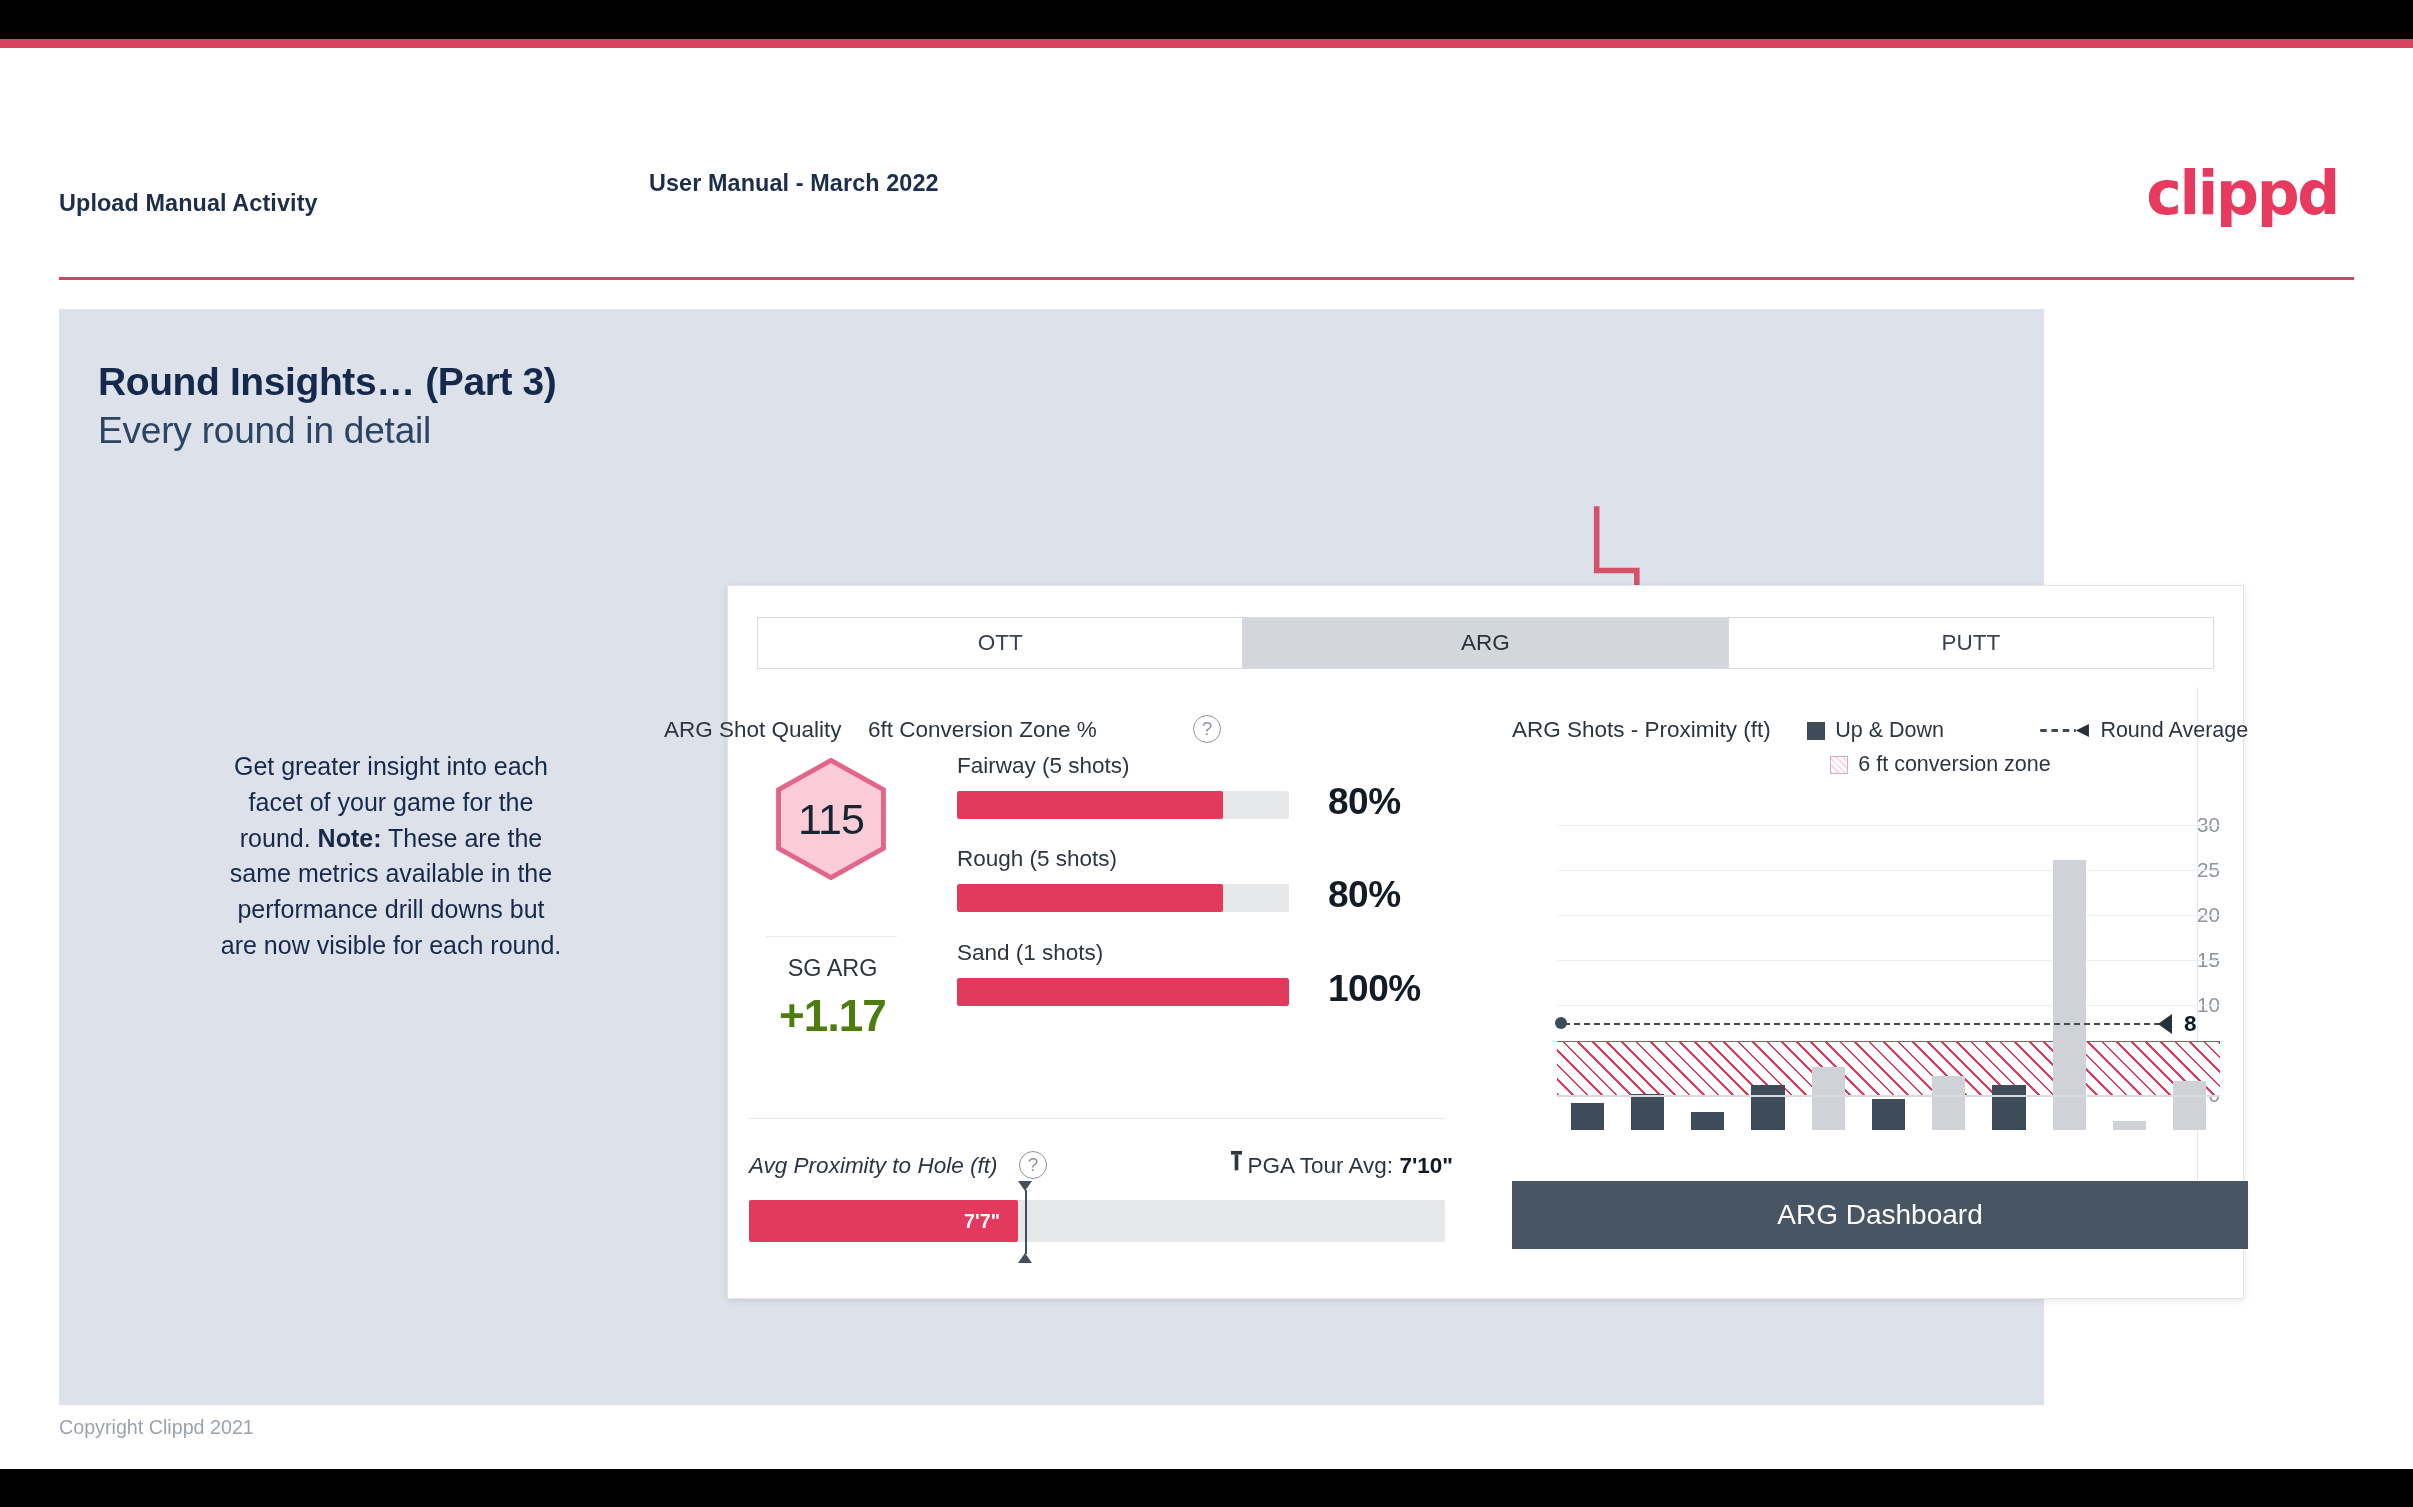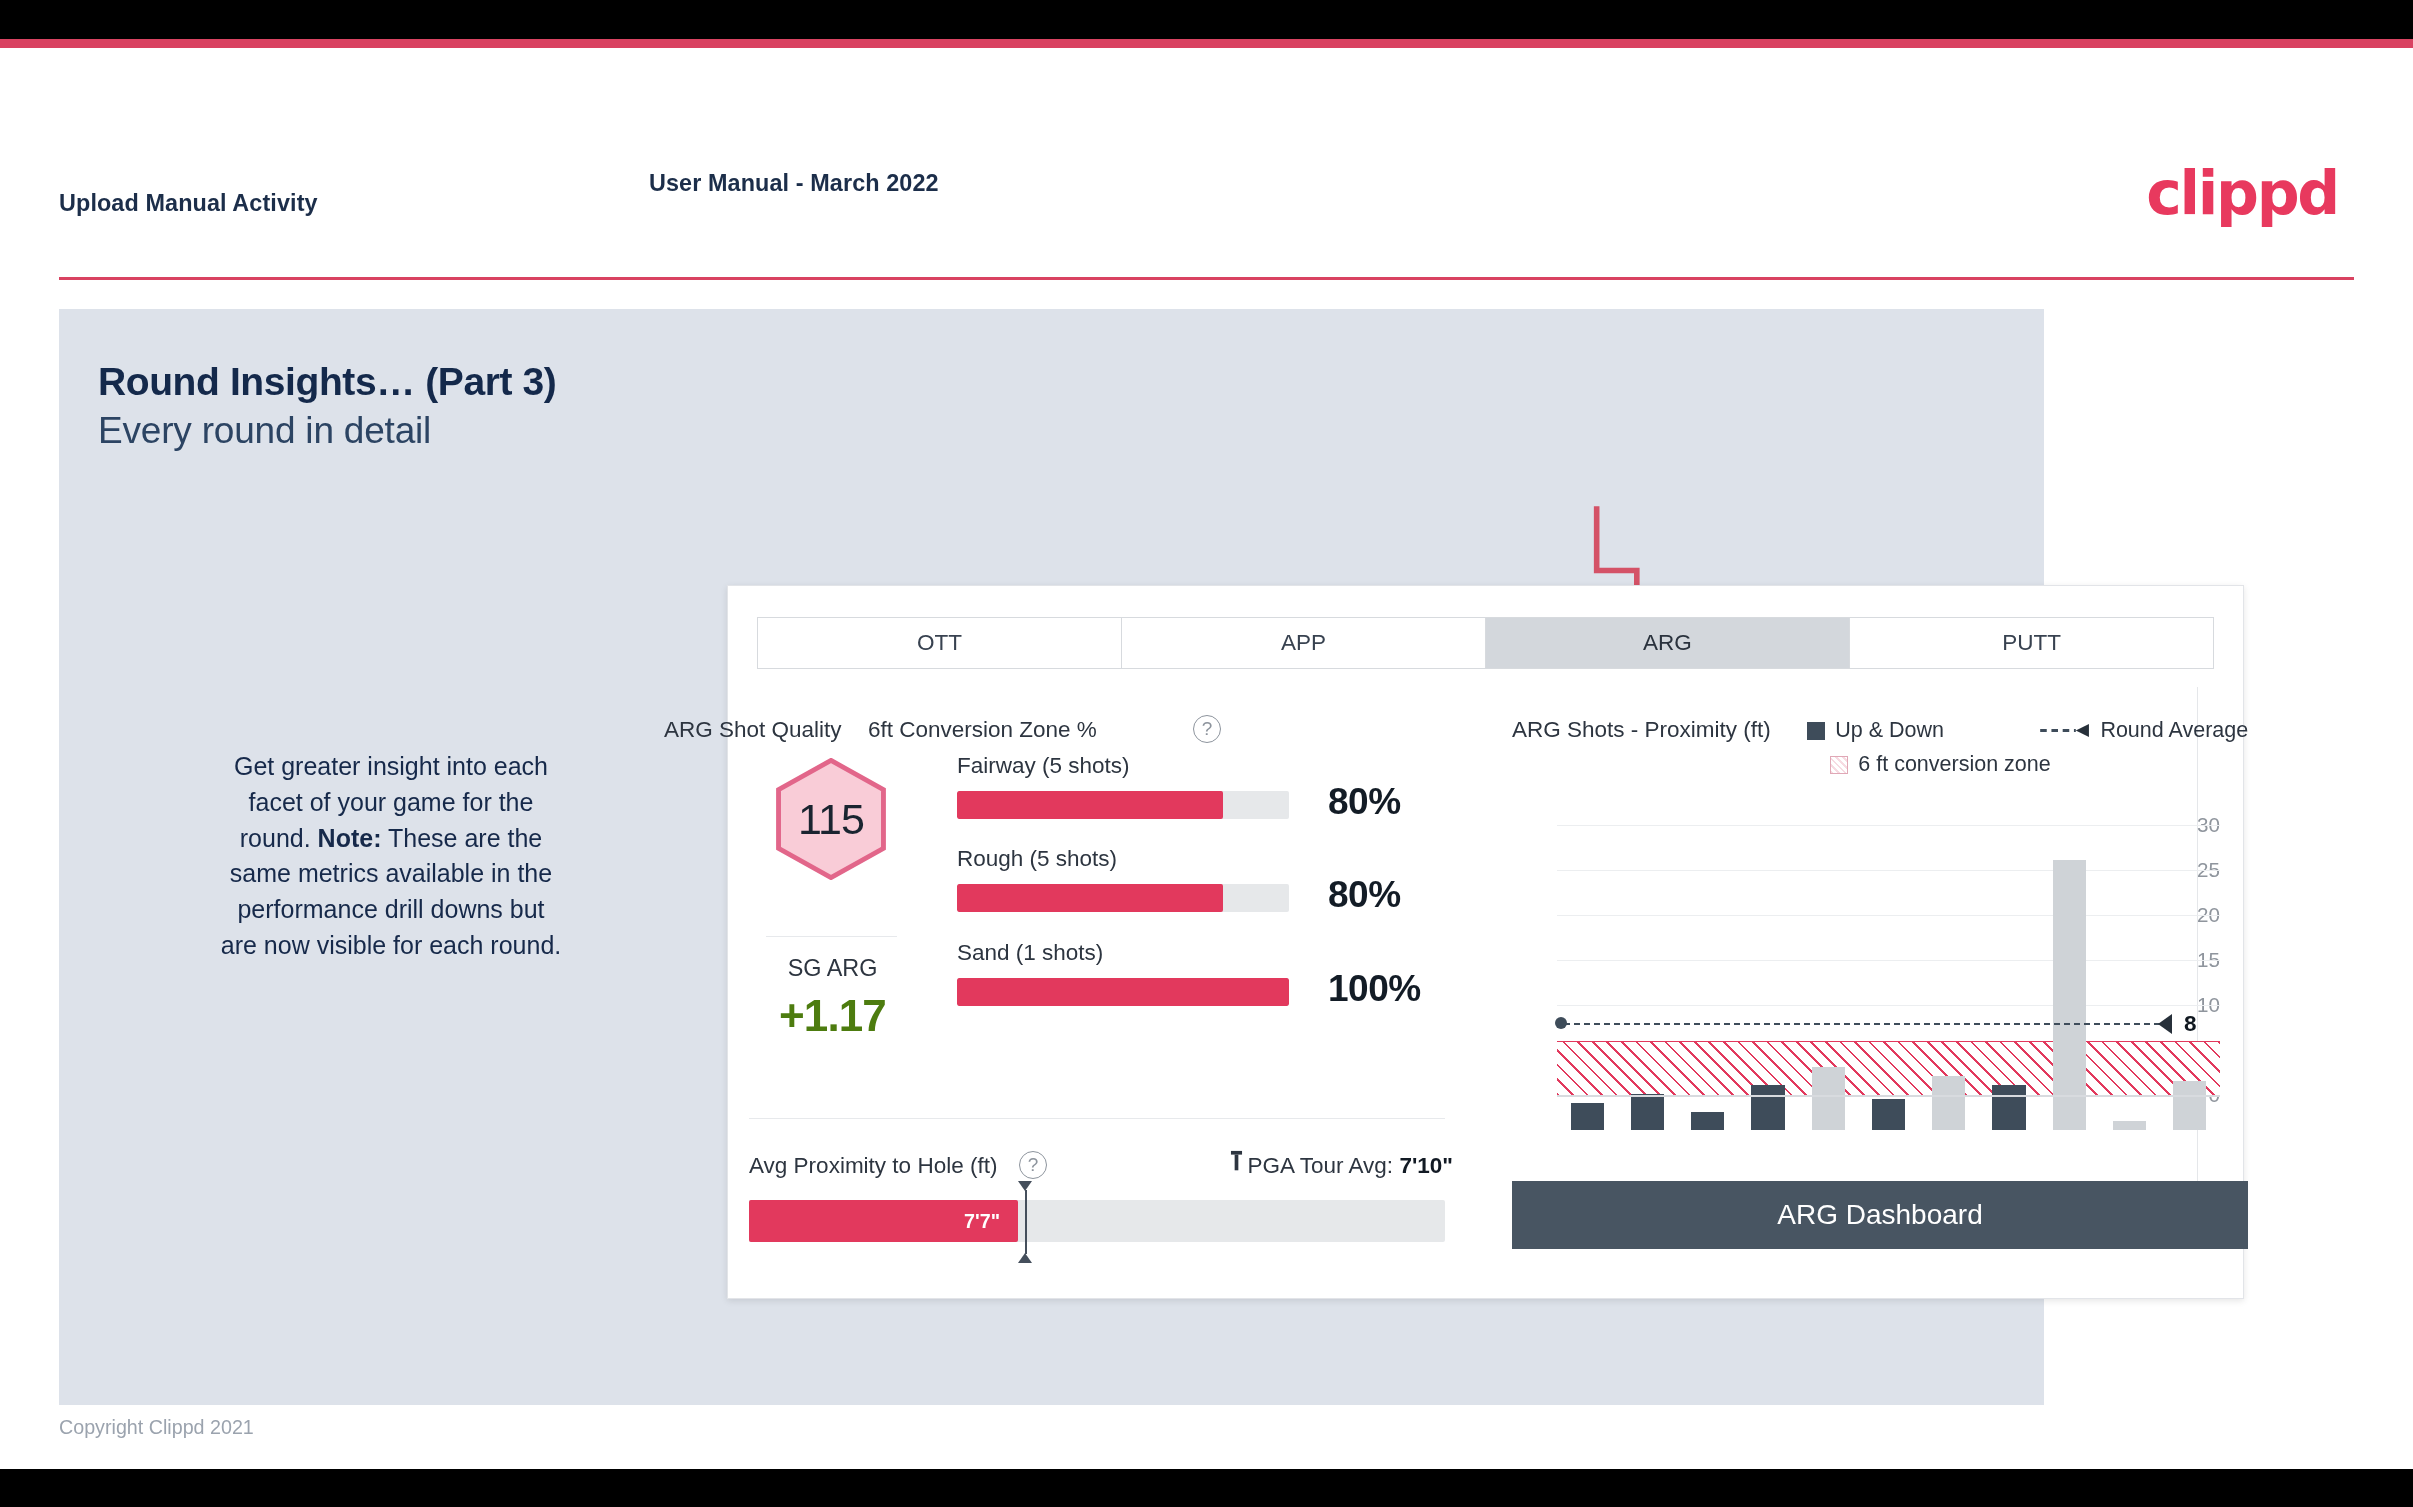--- a/index.html
+++ b/index.html
@@ -53,21 +53,21 @@
   .sgval{position:absolute;left:734px;top:952px;width:197px;text-align:center;font-size:44px;font-weight:bold;color:#4d7c0f;letter-spacing:-0.9px;}
 
   .czrow{position:absolute;left:957px;}
   .czname{font-size:22.5px;color:#2d3540;margin-bottom:12px;}
   .czbar{width:332px;height:28px;background:#e6e8ea;border-radius:1.9px;overflow:hidden;}
   .czfill{height:100%;background:#e2395d;border-radius:1.9px;}
   .czpct{position:absolute;left:1328px;font-size:37px;font-weight:bold;color:#131c26;letter-spacing:-0.5px;}
 
   .hdiv{position:absolute;left:749px;top:1079px;width:696px;height:0.9px;background:#e7e9ec;}
 
-  .proxlbl{position:absolute;left:749px;top:1114px;font-size:22.5px;color:#2d3540;}
+  .proxlbl{position:absolute;left:749px;top:1114px;font-size:22.5px;color:#2d3540;font-style:italic;}
   .help-prox{position:absolute;left:1019px;top:1112px;}
   .pgalbl{position:absolute;left:1227px;top:1114px;font-size:22.5px;color:#2d3540;}
   .pgalbl b{font-weight:bold;color:#121a24;}
   .teeicon{position:absolute;left:1230px;top:1111px;width:13px;height:24px;}
 
   .proxtrack{position:absolute;left:749px;top:1161px;width:696px;height:42px;background:#e6e8ea;border-radius:1.9px;}
   .proxfill{position:absolute;left:749px;top:1161px;width:269px;height:42px;background:#e2395d;border-radius:1.9px;}
   .proxval{position:absolute;left:749px;top:1161px;width:251px;height:42px;display:flex;align-items:center;justify-content:flex-end;font-size:19.7px;font-weight:bold;color:#fff;}
   .proxmark{position:absolute;left:1025px;top:1151px;width:1.9px;height:64px;background:#454f5c;}
   .tri-up{position:absolute;left:1018px;top:1214px;width:0;height:0;border-left:7.5px solid transparent;border-right:7.5px solid transparent;border-bottom:10.3px solid #454f5c;}
@@ -122,21 +122,20 @@
 
   <div class="blurb">
     <span>Get greater insight into each facet of your game for the round. </span><b>Note:</b><span> These are the same metrics available in the performance drill downs but are now visible for each round.</span>
   </div>
 
   <div class="copyright">Copyright Clippd 2021</div>
 
   <div class="card">
     <div class="tabs">
       <div class="tab">OTT</div>
-      <div class="tab">APP</div>
       <div class="tab active">ARG</div>
       <div class="tab">PUTT</div>
     </div>
     <div class="vdiv"></div>
   </div>
 
   <div class="lbl-sq">ARG Shot Quality</div>
   <div class="lbl-cz">6ft Conversion Zone %</div>
   <div class="help-cz">
     <div class="help">?</div>

